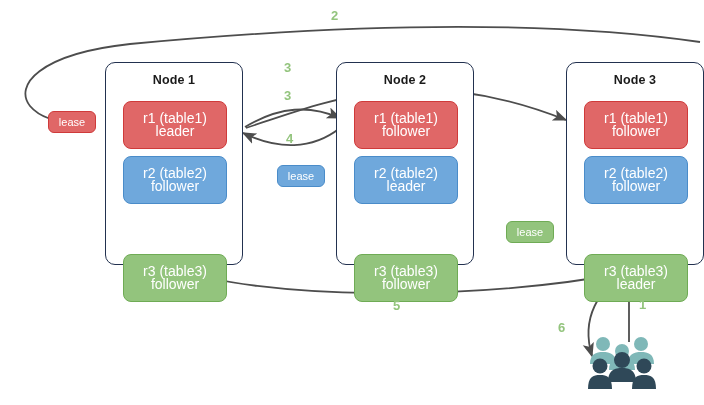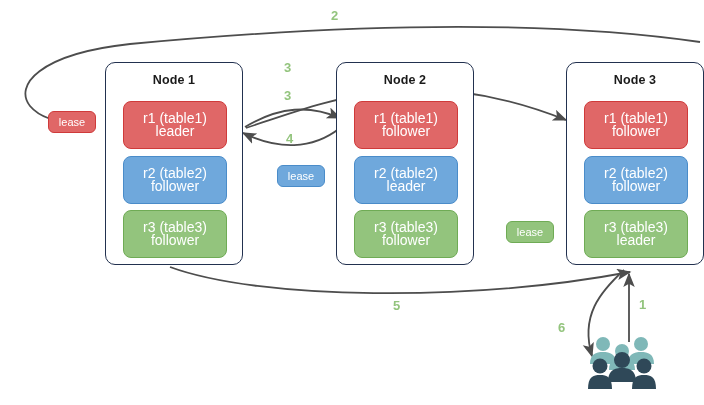--- a/index.html
+++ b/index.html
@@ -49,21 +49,21 @@
     flex-direction: column;
     align-items: center;
     justify-content: center;
     color: #ffffff;
     font-size: 14px;
     line-height: 13px;
     text-align: center;
   }
   .rep-red   { background: #e06767; border: 1.6px solid #cf3a3a; }
   .rep-blue  { background: #6fa8dc; border: 1.6px solid #4a8cc9; justify-content: center; }
-  .rep-green { background: #93c47d; border: 1.6px solid #6fab55; }
+  .rep-green { background: #93c47d; border: 1.6px solid #6fab55; margin-top: 44px; }
 
   .lease {
     position: absolute;
     border-radius: 6px;
     box-sizing: border-box;
     display: flex;
     align-items: center;
     justify-content: center;
     color: #ffffff;
     font-size: 11px;

